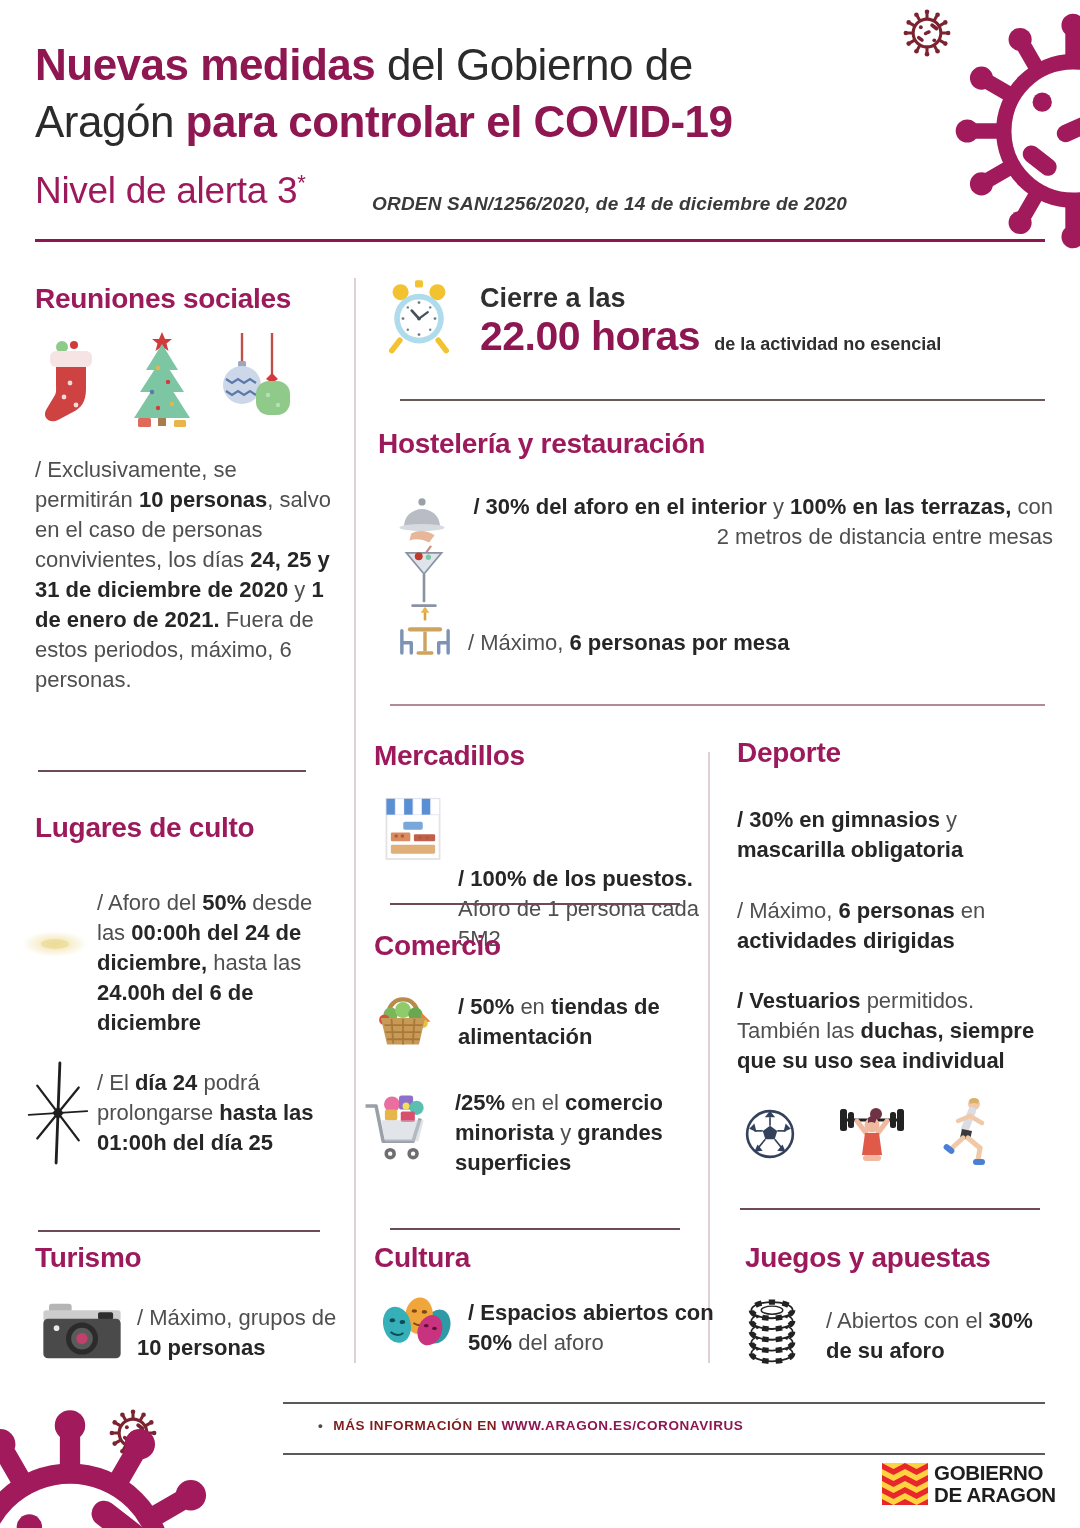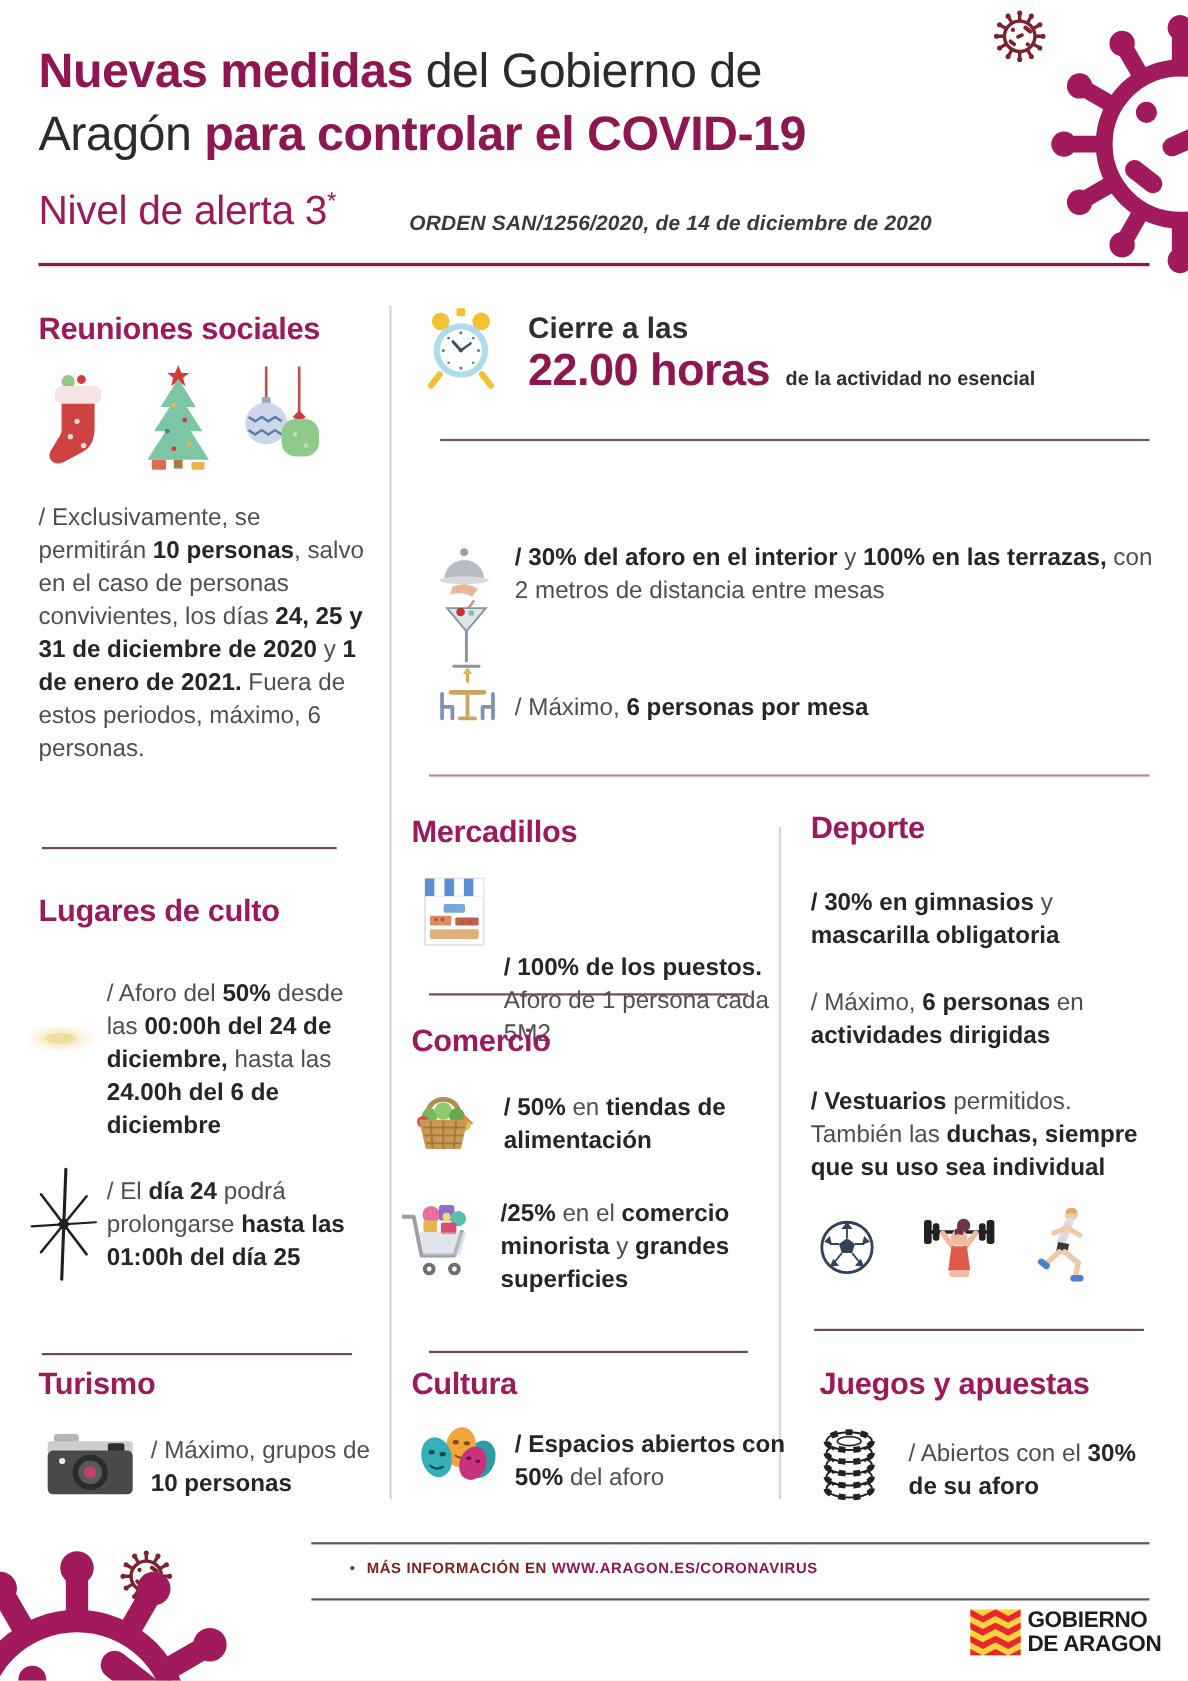--- a/index.html
+++ b/index.html
@@ -197,28 +197,29 @@
     <line x1="45" y1="50" x2="56" y2="42" stroke="#44525e" stroke-width="2.8" stroke-linecap="round"></line>
     <circle cx="45" cy="50" r="2.4" fill="#44525e"></circle>
   </svg>
   <div class="abs cl-pre" style="left:480px;top:283px;">Cierre a las</div>
   <div class="abs cl-row" style="left:480px;top:313px;">
     <span class="cl-time">22.00 horas</span>
     <span class="cl-post">de la actividad no esencial</span>
   </div>
   <div class="abs hrule" style="left:400px;top:399px;width:645px;background:#6a5a55;"></div>
 
+  <div class="abs h2" style="left:378px;top:428px;">Hostelería y restauración</div>
 
   <svg class="abs" style="left:395px;top:490px;" width="54" height="58" viewBox="0 0 60 64">
     <circle cx="30" cy="13" r="4" fill="#9aa0a8"></circle>
     <path d="M10 40 a20 19 0 0 1 40 0 z" fill="#b8bcc4"></path>
     <ellipse cx="30" cy="41.5" rx="25" ry="4" fill="#d7dade"></ellipse>
     <path d="M18 48 q12 -6 26 2 l-6 8 q-12 -6 -22 -2 z" fill="#e8b79a"></path>
   </svg>
-  <div class="abs rt" style="left:468px;top:492px;width:585px;"><span class="b">/ 30% del aforo en el interior</span><span> y </span><span class="b">100% en las terrazas,</span><span> con 2 metros de distancia entre mesas</span></div>
+  <div class="abs rt" style="left:468px;top:492px;width:585px;text-align:right;"><span class="b">/ 30% del aforo en el interior</span><span> y </span><span class="b">100% en las terrazas,</span><span> con 2 metros de distancia entre mesas</span></div>
 
   <svg class="abs" style="left:402px;top:544px;" width="44" height="74" viewBox="0 0 50 84">
     <line x1="33" y1="2" x2="20" y2="20" stroke="#c98a8a" stroke-width="2.5"></line>
     <polygon points="5,10 45,10 25,34" fill="#dfe3ea" stroke="#8b93a3" stroke-width="2"></polygon>
     <circle cx="19" cy="14" r="4.5" fill="#c0392b"></circle>
       <circle cx="30" cy="15" r="3" fill="#7cc6a4"></circle>
     <line x1="25" y1="34" x2="25" y2="66" stroke="#8b93a3" stroke-width="3"></line>
     <line x1="12" y1="70" x2="38" y2="70" stroke="#8b93a3" stroke-width="3" stroke-linecap="round"></line>
   </svg>
 

